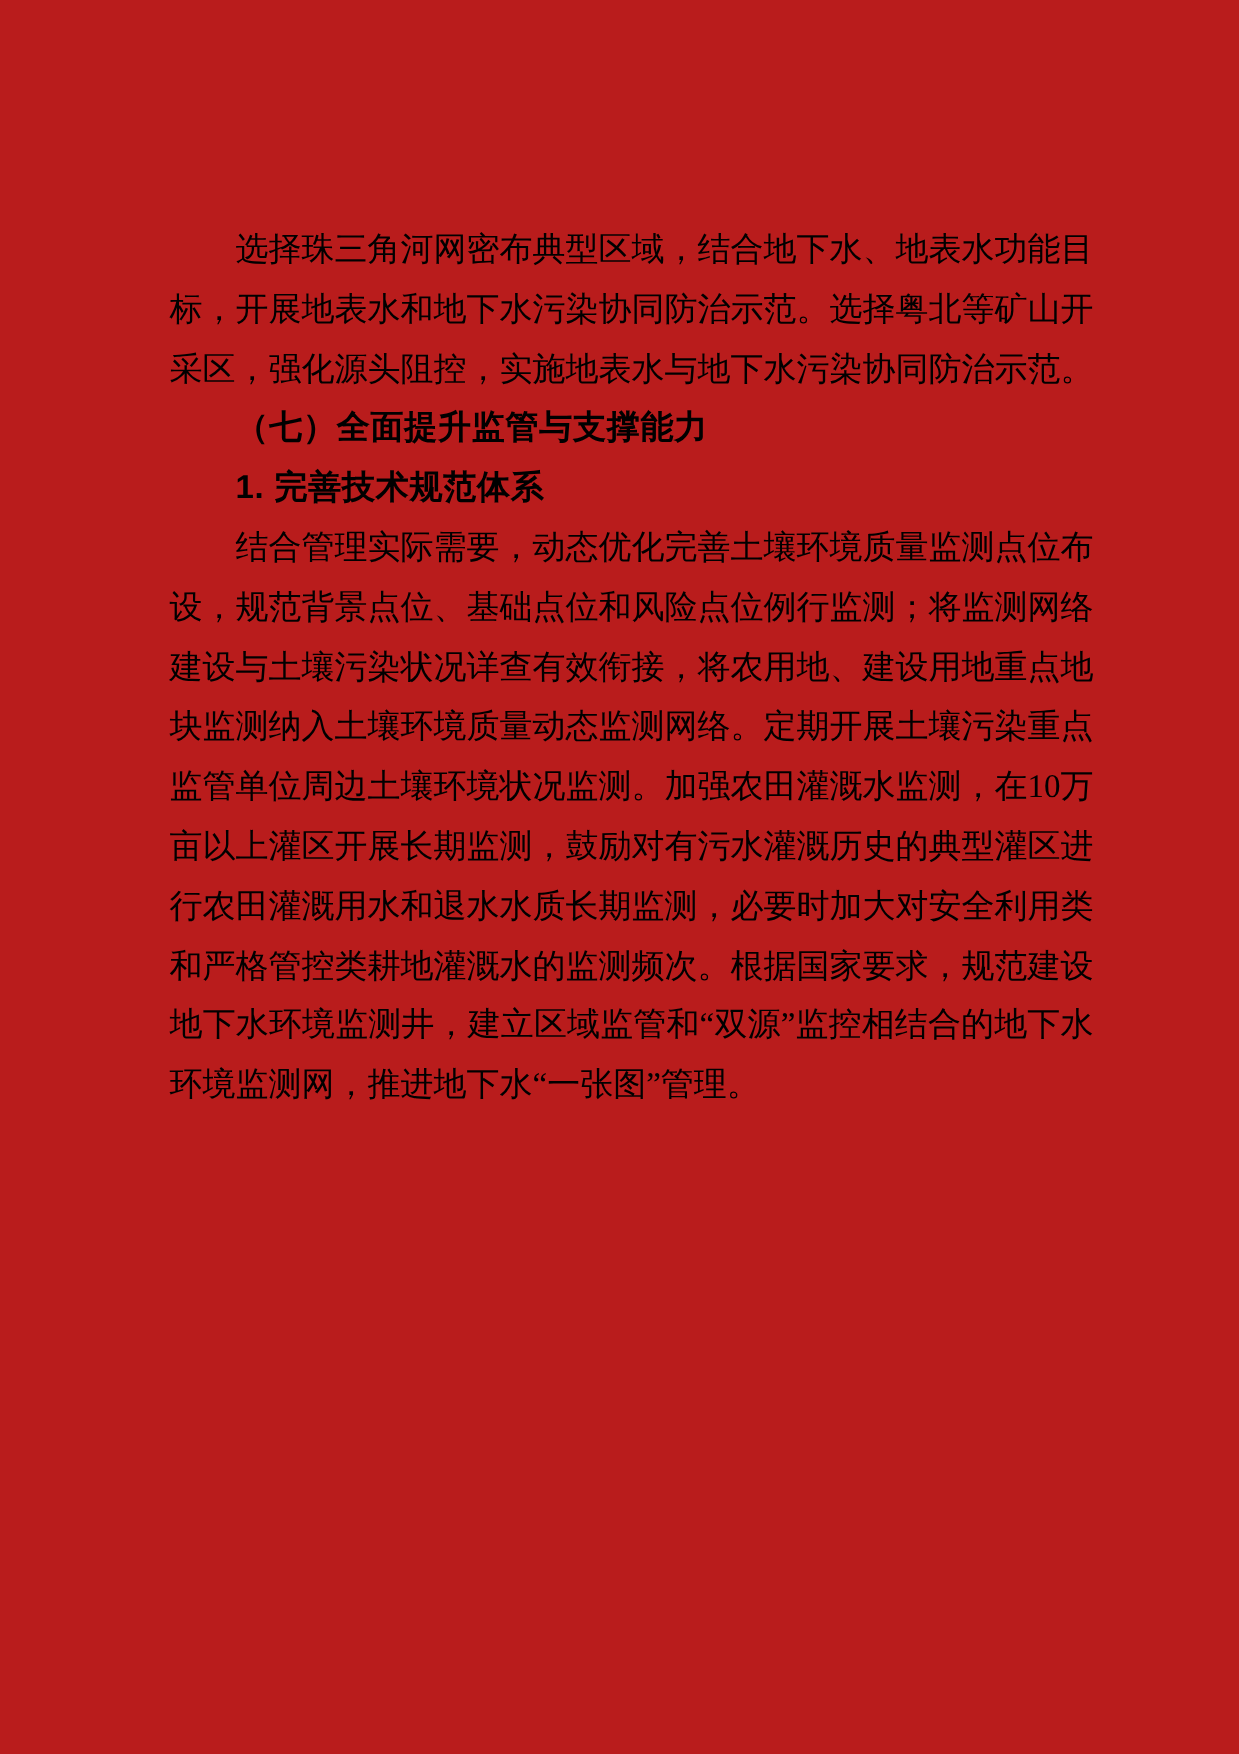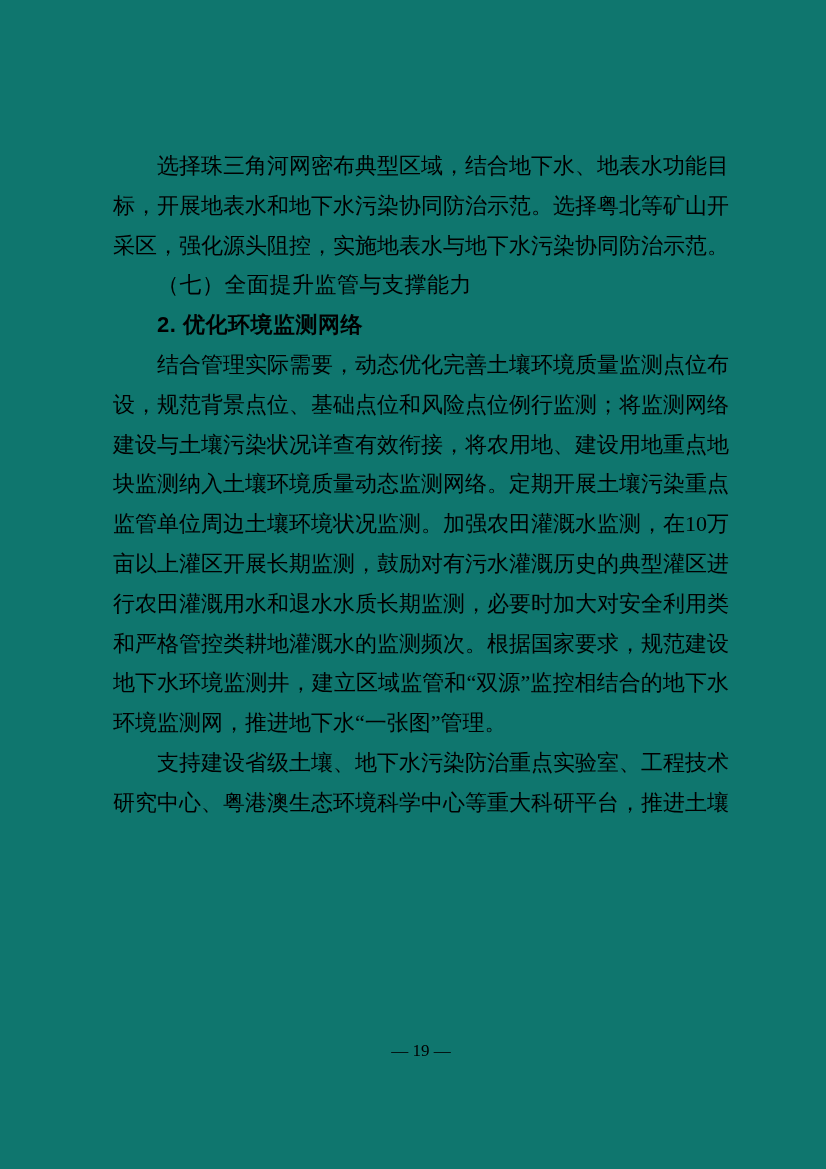--- a/index.html
+++ b/index.html
@@ -14,21 +14,21 @@
     color: #000000;
     position: relative;
     overflow: hidden;
   }
   .page {
     position: relative;
     width: 826px;
     height: 1169px;
     box-sizing: border-box;
     padding: 146px 97px 0 113px;
-    background: #0f766e;
+    background: #b91c1c;
   }
   .content {
     width: 616px;
     font-size: 22px;
     line-height: 39.8px;
     text-align: justify;
     text-justify: inter-ideograph;
   }
   .content p,
   .content h2,
@@ -37,21 +37,21 @@
     padding: 0;
     font-size: 22px;
     line-height: 39.8px;
   }
   p.body-para {
     text-indent: 2em;
     font-weight: normal;
   }
   h2.section-heading {
     text-indent: 2em;
-    font-weight: normal;
+    font-weight: bold;
     font-family: "Liberation Sans", "DejaVu Sans", sans-serif;
     letter-spacing: 0.5px;
   }
   h3.sub-heading {
     text-indent: 2em;
     font-weight: bold;
     font-family: "Liberation Sans", "DejaVu Sans", sans-serif;
     letter-spacing: 0.5px;
   }
   .page-footer {
@@ -66,18 +66,16 @@
     color: #000000;
   }
 </style>
 </head>
 <body>
 
 <div class="page">
   <div class="content">
     <p class="body-para">选择珠三角河网密布典型区域，结合地下水、地表水功能目标，开展地表水和地下水污染协同防治示范。选择粤北等矿山开采区，强化源头阻控，实施地表水与地下水污染协同防治示范。</p>
     <h2 class="section-heading">（七）全面提升监管与支撑能力</h2>
-    <h3 class="sub-heading">2. 优化环境监测网络</h3>
+    <h3 class="sub-heading">1. 完善技术规范体系</h3>
     <p class="body-para">结合管理实际需要，动态优化完善土壤环境质量监测点位布设，规范背景点位、基础点位和风险点位例行监测；将监测网络建设与土壤污染状况详查有效衔接，将农用地、建设用地重点地块监测纳入土壤环境质量动态监测网络。定期开展土壤污染重点监管单位周边土壤环境状况监测。加强农田灌溉水监测，在10万亩以上灌区开展长期监测，鼓励对有污水灌溉历史的典型灌区进行农田灌溉用水和退水水质长期监测，必要时加大对安全利用类和严格管控类耕地灌溉水的监测频次。根据国家要求，规范建设地下水环境监测井，建立区域监管和“双源”监控相结合的地下水环境监测网，推进地下水“一张图”管理。</p>
-    <p class="body-para">支持建设省级土壤、地下水污染防治重点实验室、工程技术研究中心、粤港澳生态环境科学中心等重大科研平台，推进土壤</p>
   </div>
-  <div class="page-footer">— 19 —</div>
 </div>
 
 </body></html>

